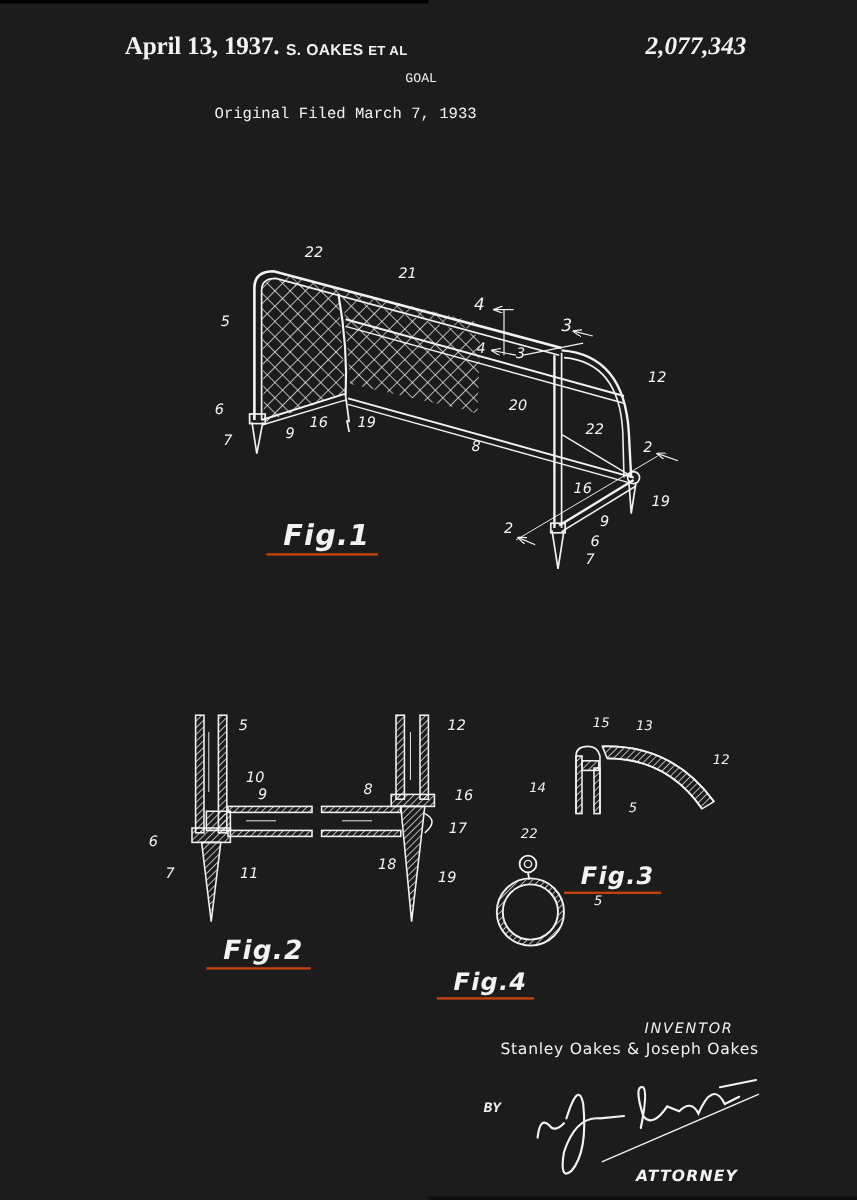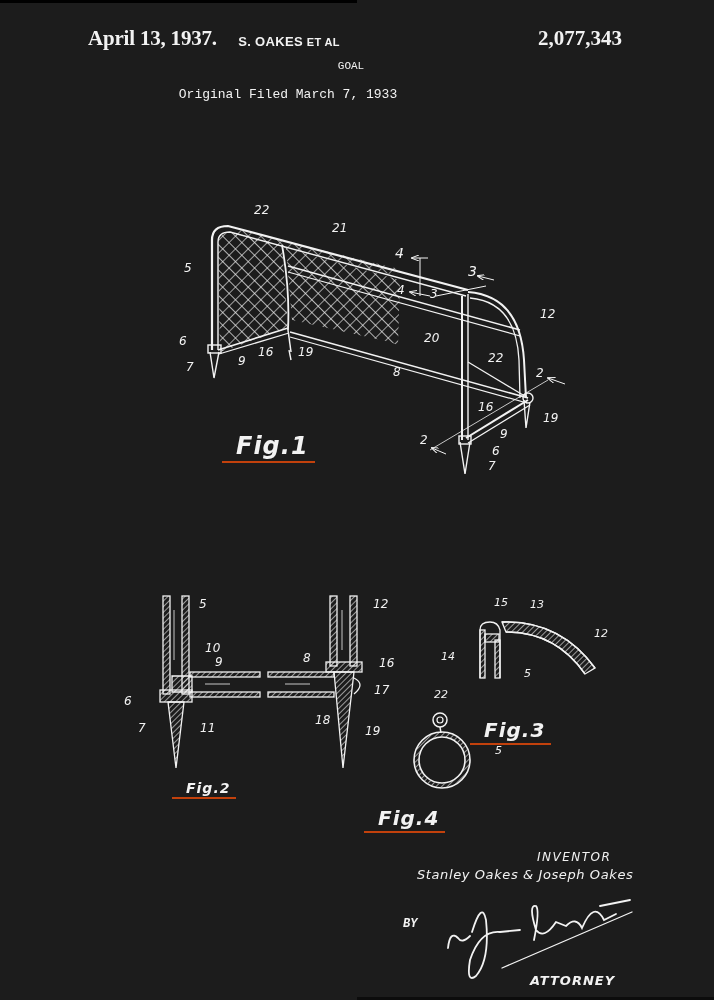--- a/index.html
+++ b/index.html
@@ -4,38 +4,38 @@
 <style>
   html, body { margin: 0; padding: 0; }
   body {
     width: 714px; height: 1000px; position: relative; overflow: hidden;
     background: #1c1c1c; color: #f2f2f2;
     font-family: "Liberation Serif", serif;
   }
   .edge-top { position: absolute; left: 0; top: 0; width: 357px; height: 3px; background: #000; }
   .edge-bottom { position: absolute; left: 357px; top: 997px; width: 357px; height: 3px; background: #0c0c0c; }
 
-  .hdr-date { position: absolute; left: 88px; top: 26px; font-size: 21px; font-weight: bold; letter-spacing: -0.2px; }
-  .hdr-number { position: absolute; left: 538px; top: 26px; font-size: 21px; font-weight: bold; }
+  .hdr-date { position: absolute; left: 104px; top: 26px; font-size: 21px; font-weight: bold; letter-spacing: -0.2px; }
+  .hdr-number { position: absolute; left: 538px; top: 26px; font-size: 21px; font-weight: bold; font-style: italic; }
   .hdr-inventor { position: absolute; left: 0; width: 578px; text-align: center; top: 34px; font-family: "Liberation Sans", sans-serif; font-size: 13px; font-weight: bold; letter-spacing: 0.3px; }
   .hdr-inventor .small { font-size: 11px; }
   .hdr-title { position: absolute; left: 0; width: 702px; text-align: center; top: 60px; font-family: "Liberation Mono", monospace; font-size: 11px; }
   .hdr-filed { position: absolute; left: 0; width: 576px; text-align: center; top: 87px; font-family: "Liberation Mono", monospace; font-size: 13px; }
 
   svg.drawing { position: absolute; left: 0; top: 0; }
   svg text { fill: #f2f2f2; font-family: "DejaVu Sans", sans-serif; font-style: italic; }
 
   .figlabel { position: absolute; font-family: "DejaVu Sans", sans-serif; font-weight: bold; font-style: italic; color: #f2f2f2; letter-spacing: 1px; border-bottom: 2px solid #c2410c; padding: 0 6px 1px 14px; }
   .fig1 { left: 222px; top: 432px; font-size: 24px; }
-  .fig2 { left: 172px; top: 780px; font-size: 14px; }
+  .fig2 { left: 172px; top: 780px; font-size: 22px; }
   .fig3 { left: 470px; top: 702px; font-size: 20px; margin-top: 16px; }
   .fig4 { left: 364px; top: 806px; font-size: 20px; }
 
   .inv-label { position: absolute; left: 537px; top: 850px; font-family: "DejaVu Sans", sans-serif; font-style: italic; font-weight: normal; font-size: 12px; letter-spacing: 1.5px; }
-  .inv-names { position: absolute; left: 417px; top: 867px; font-family: "DejaVu Sans", sans-serif; font-style: italic; font-size: 13px; letter-spacing: 0.6px; }
+  .inv-names { position: absolute; left: 417px; top: 867px; font-family: "DejaVu Sans", sans-serif; font-size: 13px; letter-spacing: 0.6px; }
   .by-label { position: absolute; left: 403px; top: 917px; font-family: Liberation Mono, monospace; font-style: italic; font-weight: bold; font-size: 12px; text-align: right; }
   .atty-label { position: absolute; left: 530px; top: 973px; font-family: "DejaVu Sans", sans-serif; font-style: italic; font-weight: bold; font-size: 13px; letter-spacing: 1px; }
 </style>
 </head>
 <body>
 
 <div class="edge-top"></div>
 <div class="edge-bottom"></div>
 
 <div class="hdr-date">April 13, 1937.</div>

